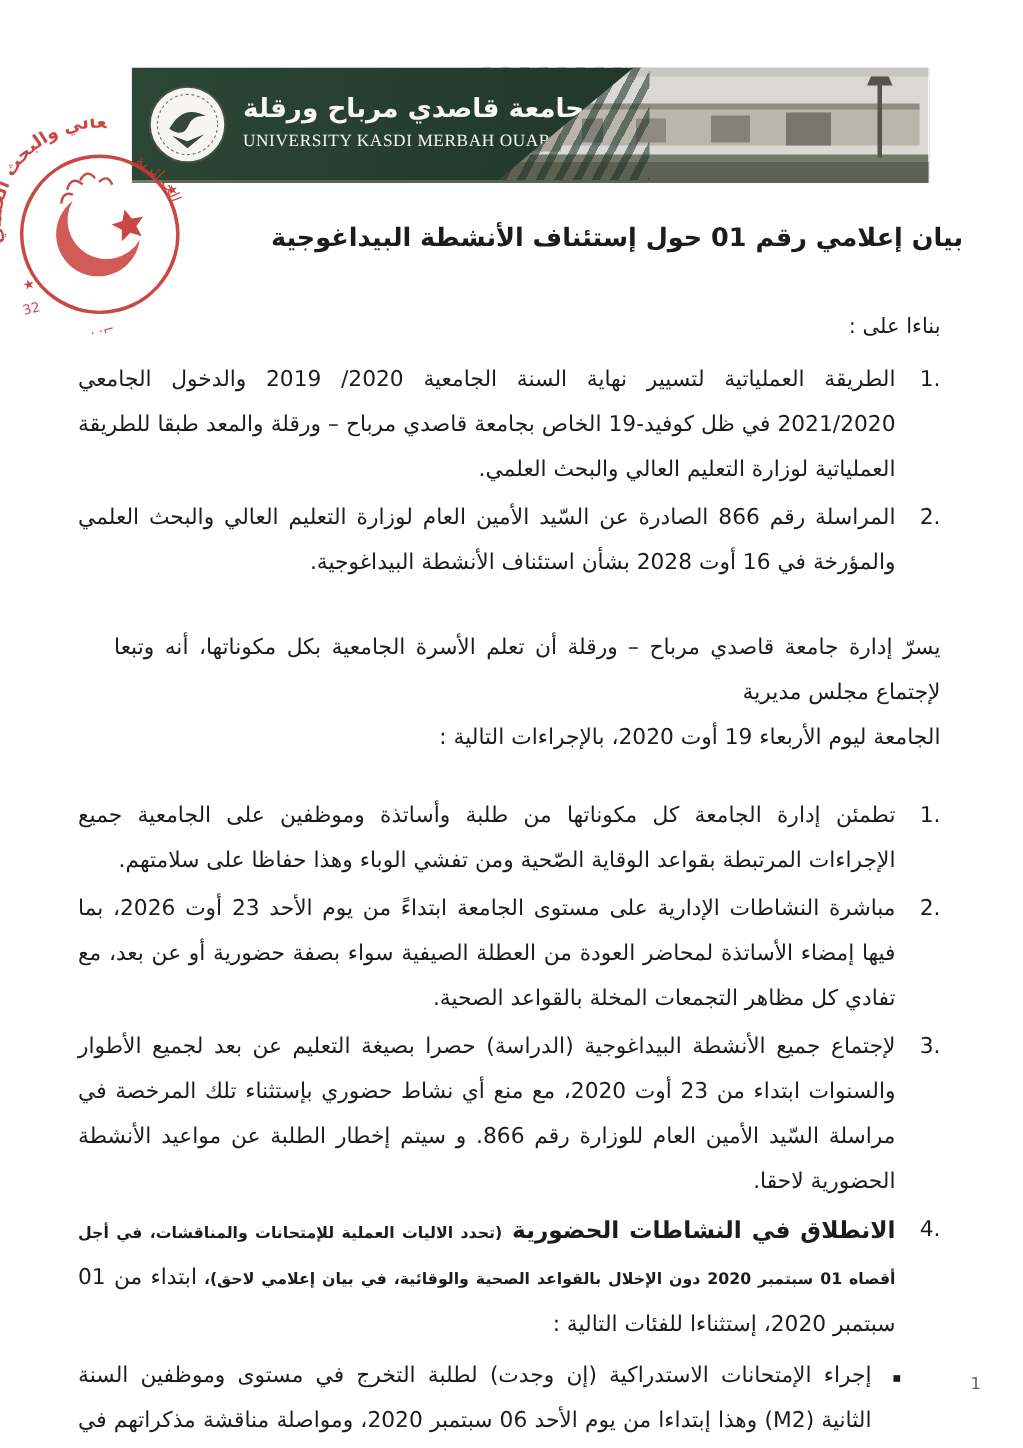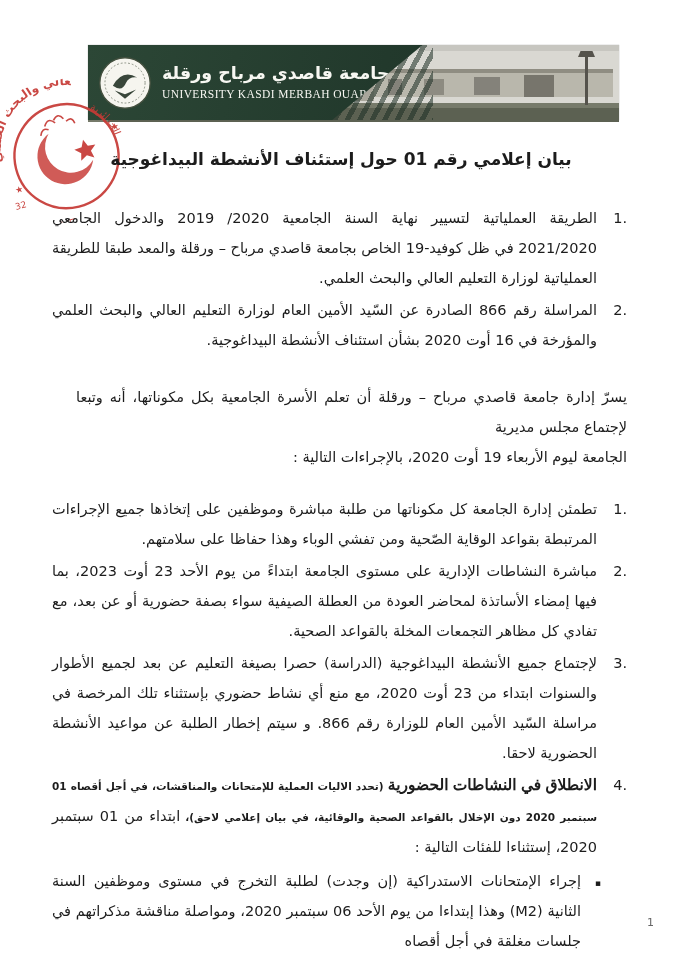--- a/index.html
+++ b/index.html
@@ -24,33 +24,33 @@
   .logo { width:56px; height:56px; margin-left:9px; flex:0 0 auto; }
   .banner-titles { margin-left:9px; color:#f7f7f2; line-height:1.25; white-space:nowrap; }
   .banner-ar { font-size:17.5px; font-weight:700; letter-spacing:.5px; }
   .banner-en { font-size:11.5px; font-family:"Liberation Serif", serif; letter-spacing:.4px; margin-top:2px; }
 
   
   .stamp { position:absolute; left:-6px; top:80px; width:146px; height:148px;
            transform:rotate(-14deg); opacity:.93; }
 
   
-  .doc-title { position:absolute; top:149px; left:40px; right:40px; text-align:center;
+  .doc-title { position:absolute; top:149px; left:40px; right:40px; 
                font-size:17px; font-weight:700; direction:rtl; }
   .content { position:absolute; top:203px; right:55px; left:52px; direction:rtl;
              font-size:14.5px; line-height:30px; text-align:justify; }
   .basis-label { font-size:14px; margin-bottom:5px; }
   .olist .item { display:flex; gap:8px; margin-bottom:2px; }
   .num { flex:0 0 22px; direction:ltr; text-align:right; }
   .itxt { flex:1; text-align:justify; }
   .announce { margin-top:27px;margin-left:24px; }
   .announce-l2 { text-align:right; }
   .measures { margin-top:22px; }
   .b { font-weight:400; }
-  .lead-big { font-size:15.5px; font-weight:600;font-family:Liberation Serif, serif; }
+  .lead-big { font-size:15.5px; font-weight:600; }
   .paren-small { font-size:10.5px; font-weight:700; }
   .exc { margin-top:4px; padding-right:26px; }
   .exc .item { display:flex; gap:10px; }
   .marker { flex:0 0 10px; font-size:9px; padding-top:2px; }
   .pagenum { position:absolute; right:28px; bottom:36px; font-size:11px; color:#666; }
 </style>
 </head>
 <body>
 
 <div class="page">
@@ -115,45 +115,46 @@
       <text x="14" y="100">★</text>
       <text x="10" y="116">32</text>
       <text x="50" y="142">· ·⌐</text>
     </g>
   </svg>
 
   <div class="doc-title">بيان إعلامي رقم 01 حول إستئناف الأنشطة البيداغوجية</div>
 
   <div class="content">
 
+    <div class="basis-label">بناءا على :</div>
 
     <div class="olist">
       <div class="item">
         <span class="num">1.</span>
         <div class="itxt">الطريقة العملياتية لتسيير نهاية السنة الجامعية ⁦2019 /2020⁩ والدخول الجامعي ⁦2021/2020⁩ في ظل كوفيد-19 الخاص بجامعة قاصدي مرباح – ورقلة والمعد طبقا للطريقة العملياتية لوزارة التعليم العالي والبحث العلمي.</div>
       </div>
       <div class="item">
         <span class="num">2.</span>
-        <div class="itxt">المراسلة رقم 866 الصادرة عن السّيد الأمين العام لوزارة التعليم العالي والبحث العلمي والمؤرخة في 16 أوت 2020 بشأن استئناف الأنشطة البيداغوجية.</div>
+        <div class="itxt">المراسلة رقم 866 الصادرة عن السّيد الأمين العام لوزارة التعليم العالي والبحث العلمي والمؤرخة في 16 أوت 2028 بشأن استئناف الأنشطة البيداغوجية.</div>
       </div>
     </div>
 
     <div class="announce">
       <div>يسرّ إدارة جامعة قاصدي مرباح – ورقلة أن تعلم الأسرة الجامعية بكل مكوناتها، أنه وتبعا لإجتماع مجلس مديرية</div>
       <div class="announce-l2">الجامعة ليوم الأربعاء 19 أوت 2020، بالإجراءات التالية :</div>
     </div>
 
     <div class="olist measures">
       <div class="item">
         <span class="num">1.</span>
-        <div class="itxt">تطمئن إدارة الجامعة كل مكوناتها من طلبة مباشرة وموظفين على إتخاذها جميع الإجراءات المرتبطة بقواعد الوقاية الصّحية ومن تفشي الوباء وهذا حفاظا على سلامتهم.</div>
+        <div class="itxt">تطمئن إدارة الجامعة كل مكوناتها من طلبة وأساتذة وموظفين على الجامعية جميع الإجراءات المرتبطة بقواعد الوقاية الصّحية ومن تفشي الوباء وهذا حفاظا على سلامتهم.</div>
       </div>
       <div class="item">
         <span class="num">2.</span>
-        <div class="itxt">مباشرة النشاطات الإدارية على مستوى الجامعة ابتداءً من يوم الأحد 23 أوت 2023، بما فيها إمضاء الأساتذة لمحاضر العودة من العطلة الصيفية سواء بصفة حضورية أو عن بعد، مع تفادي كل مظاهر التجمعات المخلة بالقواعد الصحية.</div>
+        <div class="itxt">مباشرة النشاطات الإدارية على مستوى الجامعة ابتداءً من يوم الأحد 23 أوت 2026، بما فيها إمضاء الأساتذة لمحاضر العودة من العطلة الصيفية سواء بصفة حضورية أو عن بعد، مع تفادي كل مظاهر التجمعات المخلة بالقواعد الصحية.</div>
       </div>
       <div class="item">
         <span class="num">3.</span>
         <div class="itxt"><span>لإجتماع </span><span class="b">جميع الأنشطة البيداغوجية (الدراسة) حصرا بصيغة التعليم عن بعد لجميع الأطوار والسنوات</span><span> ابتداء من 23 أوت 2020، مع منع أي نشاط حضوري بإستثناء تلك المرخصة في مراسلة السّيد الأمين العام للوزارة رقم 866. و سيتم إخطار الطلبة عن مواعيد الأنشطة الحضورية لاحقا.</span></div>
       </div>
       <div class="item">
         <span class="num">4.</span>
         <div class="itxt"><span class="lead-big">الانطلاق في النشاطات الحضورية </span><span class="paren-small">(تحدد الاليات العملية للإمتحانات والمناقشات، في أجل أقصاه 01 سبتمبر 2020 دون الإخلال بالقواعد الصحية والوقائية، في بيان إعلامي لاحق)، </span><span>ابتداء من 01 سبتمبر 2020، إستثناءا للفئات التالية :</span></div>
       </div>
     </div>

